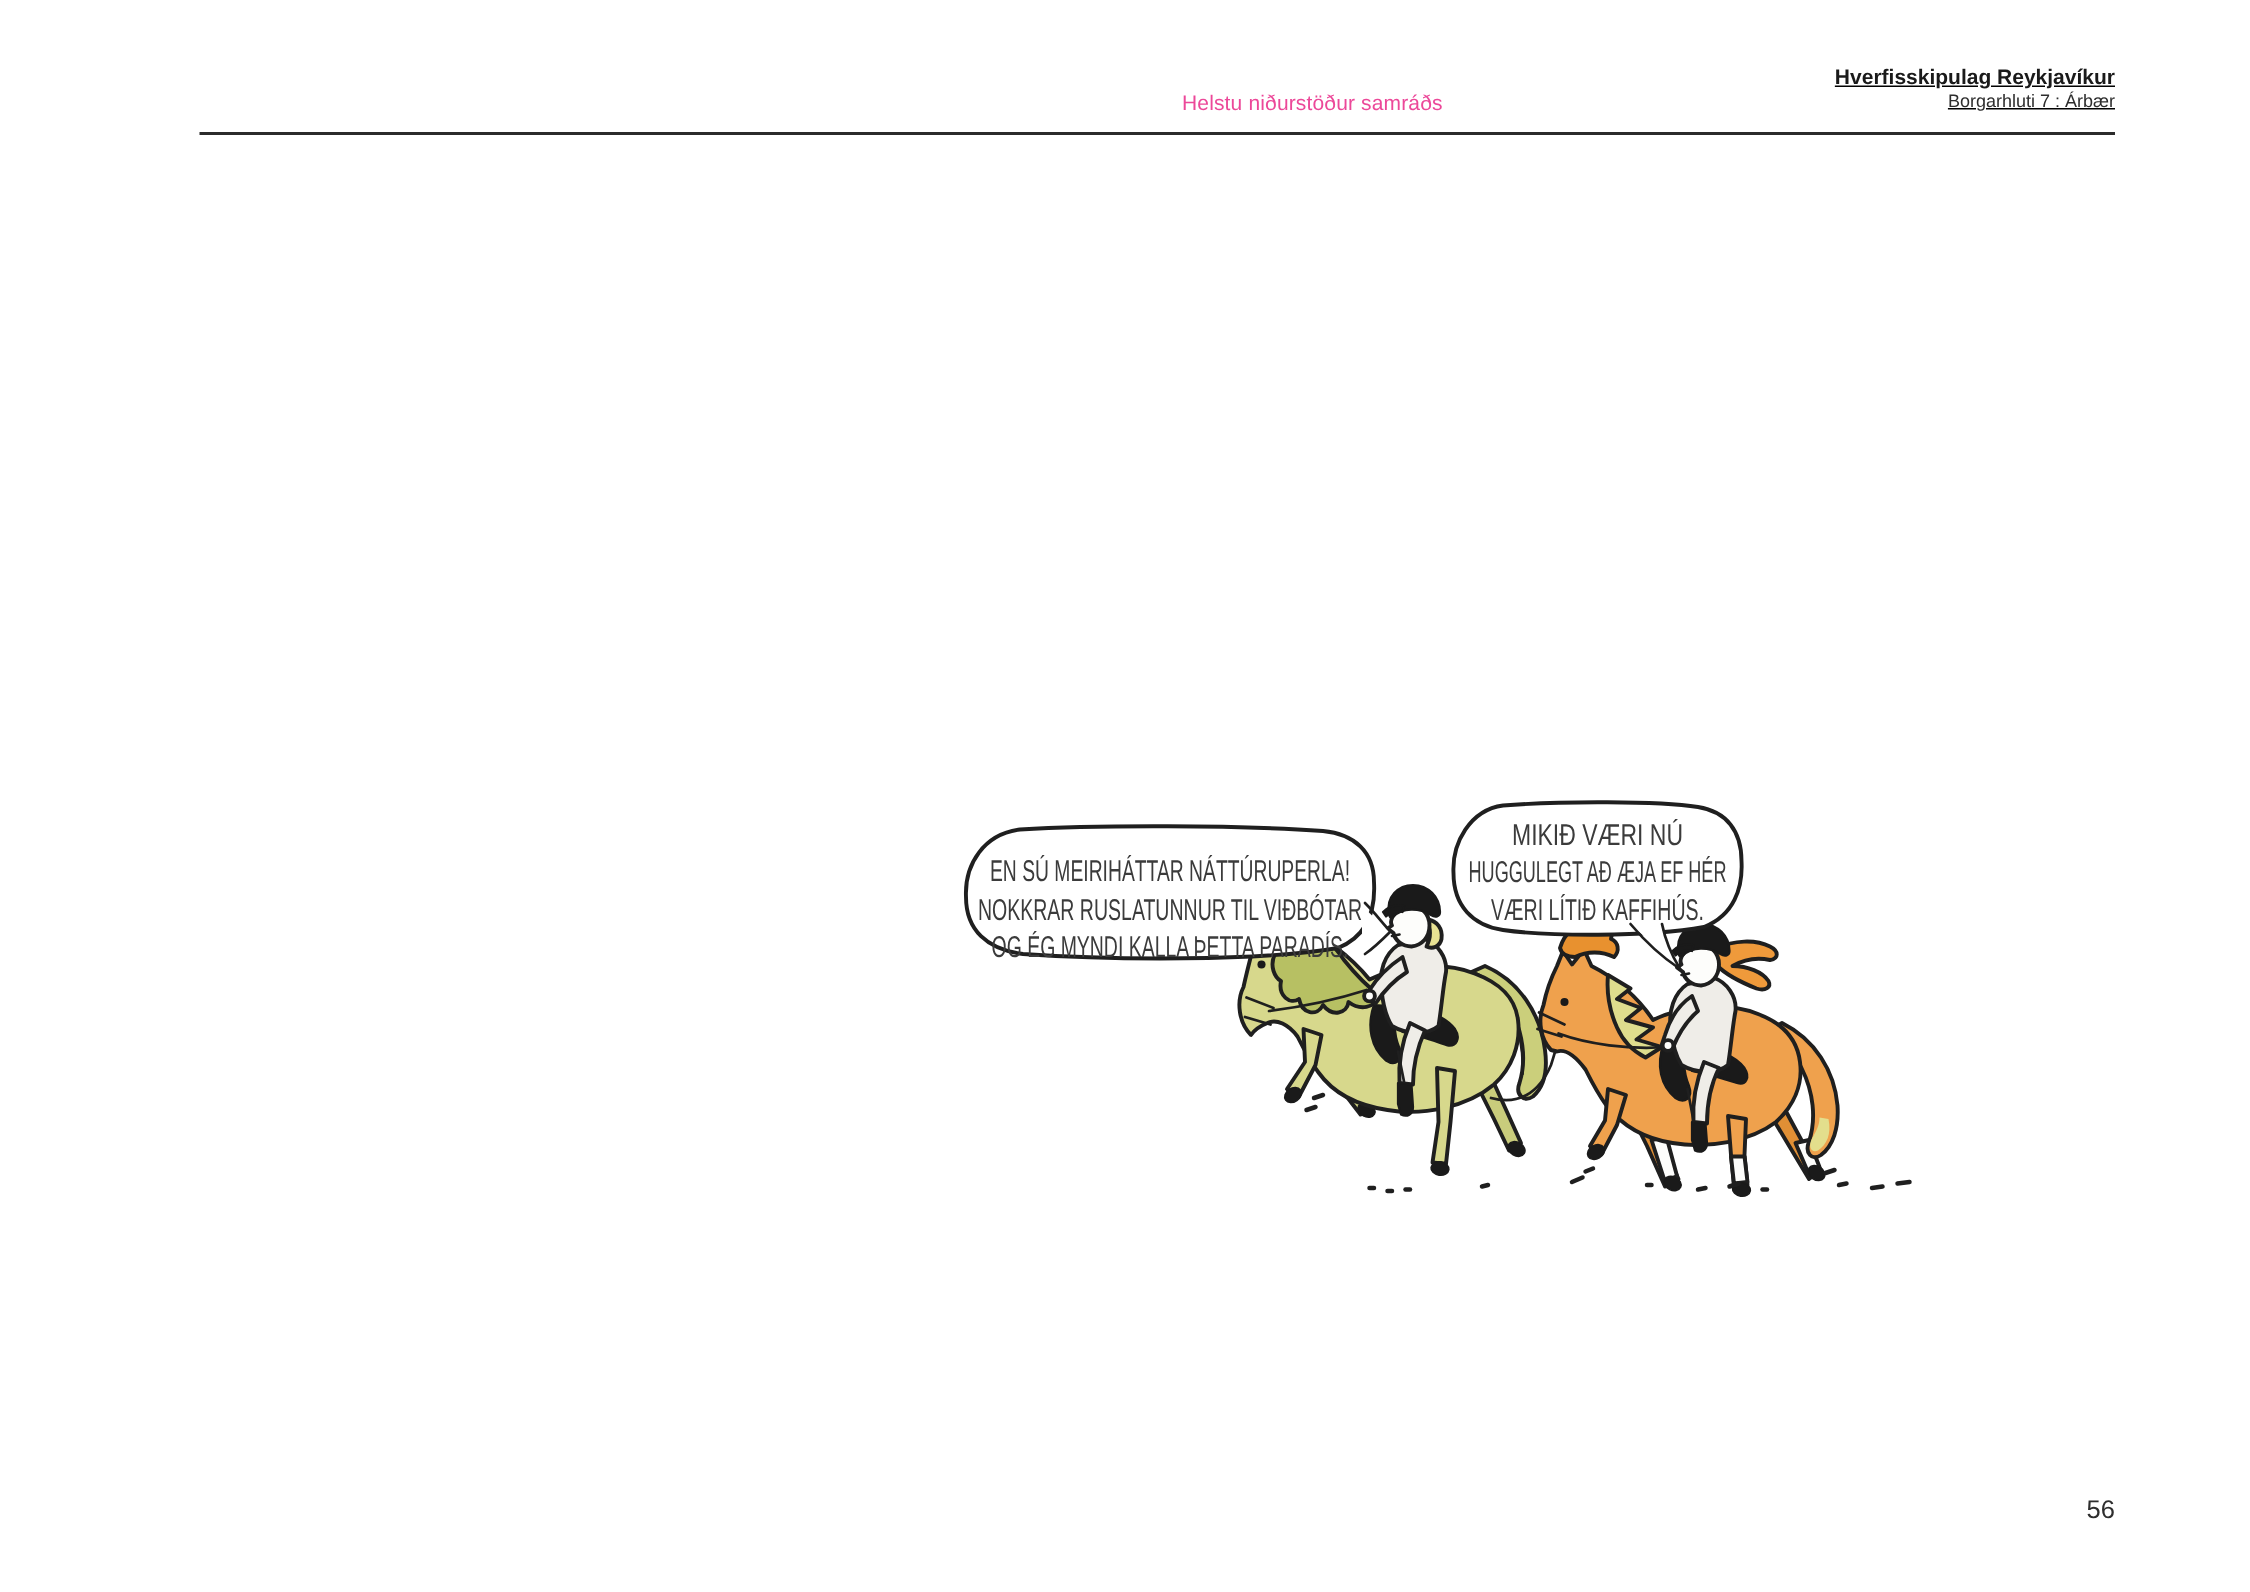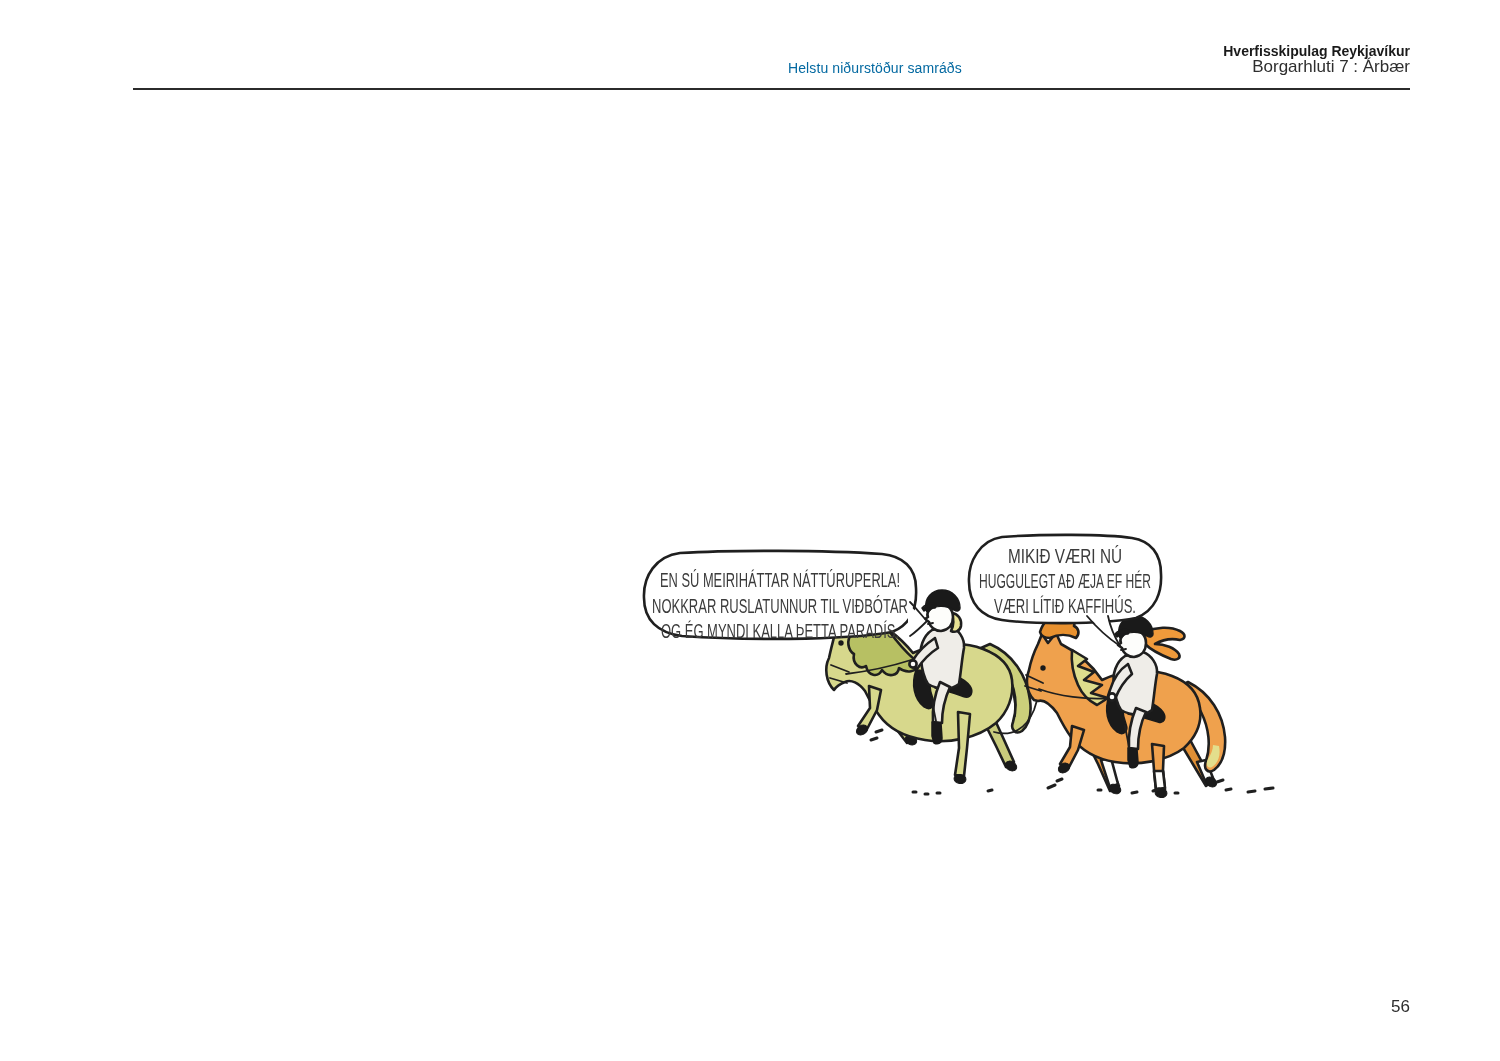--- a/index.html
+++ b/index.html
@@ -2,27 +2,27 @@
 <html><head>
 <meta charset="utf-8">
 <style>
   html,body { margin:0; padding:0; background:#ffffff; }
   .page {
     position:relative; width:1500px; height:1061px; background:#ffffff;
     overflow:hidden; font-family:"Liberation Sans", sans-serif;
   }
   .hdr-left {
     position:absolute; left:788px; top:60px;
-    font-size:14px; color:#0369a1; letter-spacing:0.1px;
+    font-size:14px; color:#ec4899; letter-spacing:0.1px;
   }
   .hdr-right {
-    position:absolute; right:90px; top:43px; text-align:right; line-height:16px;
+    position:absolute; right:90px; top:43px; text-align:right; line-height:16px;text-decoration:underline;
   }
   .hdr-title   { font-weight:bold; font-size:14px; color:#1a1a1a; }
-  .hdr-subtitle{ font-size:17px; color:#2e2e2e; }
+  .hdr-subtitle{ font-size:12px; color:#2e2e2e; }
   .rule {
     position:absolute; left:133px; top:88px; width:1277px; height:2px;
     background:#2b2b2b;
   }
   .page-number {
     position:absolute; right:90px; top:997px; font-size:17px; color:#2e2e2e;
   }
   .comic { position:absolute; left:620px; top:510px; width:660px; height:320px; }
 
   

